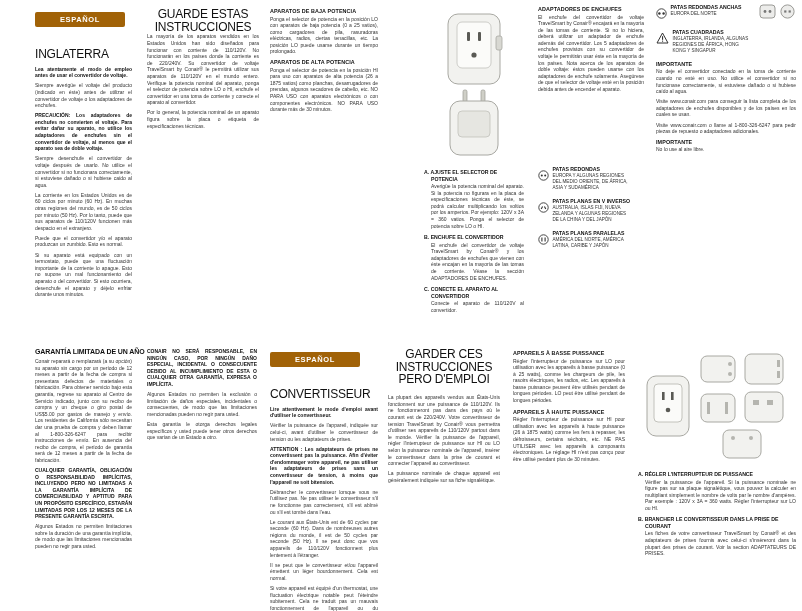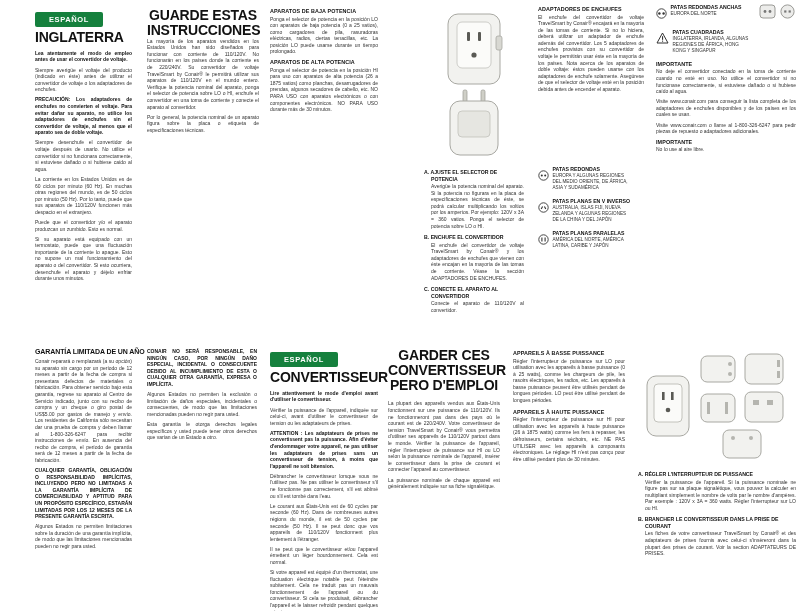--- a/index.html
+++ b/index.html
@@ -1,22 +1,22 @@
 <!DOCTYPE html>
 <html><head>
 <meta charset="utf-8">
 <style>
   *{box-sizing:border-box;margin:0;padding:0}
   body{background:#b5b5b5;font-family:"Liberation Sans",sans-serif}
   .sheet{position:relative;width:802px;height:611px;background:#ffffff;color:#222;overflow:hidden;margin:0 auto;box-shadow:0 0 6px rgba(0,0,0,.4)}
   .panel{position:absolute}
   .p{font-size:5px;line-height:1.32;text-align:justify;margin-bottom:3.5px;color:#333}
   .b{font-weight:bold;color:#111}
-  .lang-chip{display:inline-block;background:#15803d;color:#fff;font-weight:bold;font-size:7.5px;letter-spacing:.6px;padding:3px 14px;border-radius:2px;margin-bottom:3px}
-  .big-title{font-size:14px;font-weight:bold;line-height:1.06;color:#111;margin-bottom:5px;letter-spacing:-.2px}
+  .lang-chip{display:inline-block;background:#a16207;color:#fff;font-weight:bold;font-size:7.5px;letter-spacing:.6px;padding:3px 25px;border-radius:2px;margin-bottom:21px}
+  .big-title{font-size:12px;font-weight:normal;line-height:1.06;color:#111;margin-bottom:5px;letter-spacing:-.2px}
   .center{text-align:center}
   .sec-title{font-size:5.4px;font-weight:bold;color:#111;margin-bottom:1.5px;letter-spacing:.1px}
   .warr-title{font-size:7px;font-weight:bold;white-space:nowrap;margin-bottom:3px;color:#111;letter-spacing:-.1px}
   .step{margin-bottom:5px}
   .step-label{font-size:5.2px;font-weight:bold;color:#111;padding-left:7px;text-indent:-7px;margin-bottom:1px;line-height:1.25}
   .step-body{font-size:5px;line-height:1.32;text-align:justify;color:#333;padding-left:7px}
   .ptype{display:flex;gap:3.5px;margin-bottom:7px;align-items:flex-start}
   .ptype-icon{flex:0 0 auto;margin-top:1px}
   .ptype-name{font-size:5.2px;font-weight:bold;color:#111;margin-bottom:1px}
   .ptype-regions{font-size:4.6px;line-height:1.3;color:#333;max-width:80px}
@@ -198,21 +198,21 @@
     <div class="p b">Lire attentivement le mode d'emploi avant d'utiliser le convertisseur.</div>
     <div class="p">Vérifier la puissance de l'appareil, indiquée sur celui-ci, avant d'utiliser le convertisseur de tension ou les adaptateurs de prises.</div>
     <div class="p b">ATTENTION : Les adaptateurs de prises ne convertissent pas la puissance. Afin d'éviter d'endommager votre appareil, ne pas utiliser les adaptateurs de prises sans un convertisseur de tension, à moins que l'appareil ne soit bitension.</div>
     <div class="p">Débrancher le convertisseur lorsque vous ne l'utilisez pas. Ne pas utiliser le convertisseur s'il ne fonctionne pas correctement, s'il est abîmé ou s'il est tombé dans l'eau.</div>
     <div class="p">Le courant aux États-Unis est de 60 cycles par seconde (60 Hz). Dans de nombreuses autres régions du monde, il est de 50 cycles par seconde (50 Hz). Il se peut donc que vos appareils de 110/120V fonctionnent plus lentement à l'étranger.</div>
     <div class="p">Il se peut que le convertisseur et/ou l'appareil émettent un léger bourdonnement. Cela est normal.</div>
     <div class="p">Si votre appareil est équipé d'un thermostat, une fluctuation électrique notable peut l'éteindre subitement. Cela ne traduit pas un mauvais fonctionnement de l'appareil ou du convertisseur. Si cela se produisait, débrancher l'appareil et le laisser refroidir pendant quelques minutes.</div>
   </section>
 
   <section class="panel" style="left:388px;top:348px;width:112px">
-    <h1 class="big-title center" style="margin-bottom:0">GARDER CES CONVERTISSEUR</h1>
+    <h1 class="big-title center" style="margin-bottom:0">GARDER CES INSTRUCCIONES</h1>
     <h1 class="big-title center mb8">PERO D'EMPLOI</h1>
     <div class="p">La plupart des appareils vendus aux États-Unis fonctionnent sur une puissance de 110/120V. Ils ne fonctionneront pas dans des pays où le courant est de 220/240V. Votre convertisseur de tension TravelSmart by Conair® vous permettra d'utiliser ses appareils de 110/120V partout dans le monde. Vérifier la puissance de l'appareil, régler l'interrupteur de puissance sur HI ou LO selon la puissance nominale de l'appareil, insérer le convertisseur dans la prise de courant et connecter l'appareil au convertisseur.</div>
     <div class="p">La puissance nominale de chaque appareil est généralement indiquée sur sa fiche signalétique.</div>
   </section>
 
   <section class="panel" style="left:513px;top:350px;width:112px">
     <div class="sec-title">APPAREILS À BASSE PUISSANCE</div>
     <div class="p">Régler l'interrupteur de puissance sur LO pour utilisation avec les appareils à basse puissance (0 à 25 watts), comme les chargeurs de pile, les rasoirs électriques, les radios, etc. Les appareils à basse puissance peuvent être utilisés pendant de longues périodes. LO peut être utilisé pendant de longues périodes.</div>
     <div class="sec-title" style="margin-top:5px">APPAREILS À HAUTE PUISSANCE</div>
     <div class="p">Régler l'interrupteur de puissance sur HI pour utilisation avec les appareils à haute puissance (26 à 1875 watts) comme les fers à repasser, les défroisseurs, certains séchoirs, etc. NE PAS UTILISER avec les appareils à composants électroniques. Le réglage HI n'est pas conçu pour être utilisé pendant plus de 30 minutes.</div>

